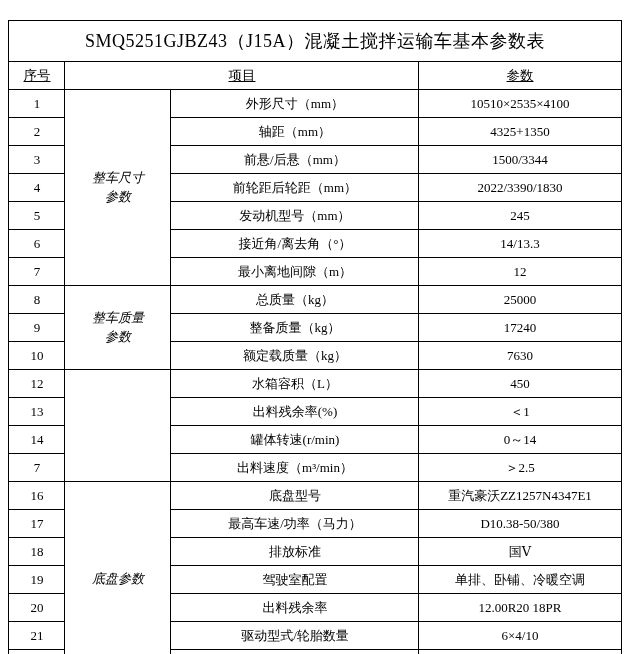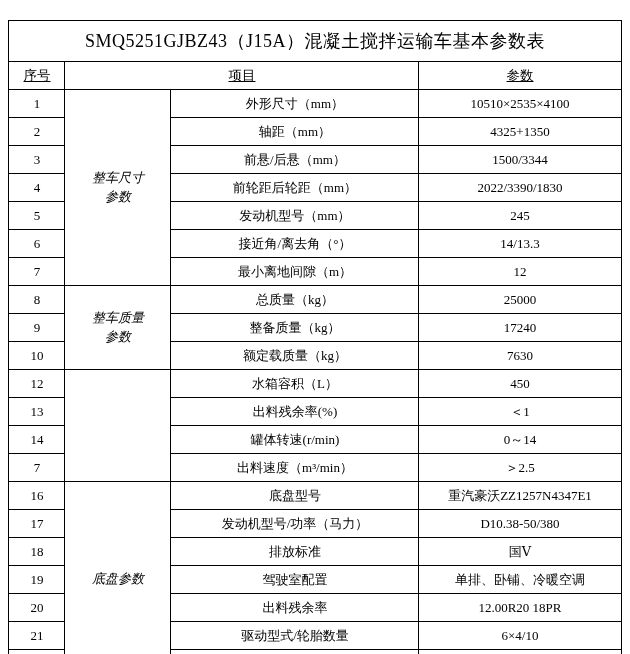--- a/index.html
+++ b/index.html
@@ -181,21 +181,21 @@
         <td>16</td>
         <td class="group-cell" rowspan="7">
           <span>底盘参数</span>
         </td>
         <td class="item-cell">底盘型号</td>
         <td class="val-cell">重汽豪沃ZZ1257N4347E1</td>
       </tr>
 
       <tr class="datarow">
         <td>17</td>
-        <td class="item-cell">发动机型号/功率（马力）</td>
+        <td class="item-cell">最高车速/功率（马力）</td>
         <td class="val-cell">D10.38-50/380</td>
       </tr>
 
       <tr class="datarow">
         <td>18</td>
         <td class="item-cell">排放标准</td>
         <td class="val-cell">国Ⅴ</td>
       </tr>
 
       <tr class="datarow">

